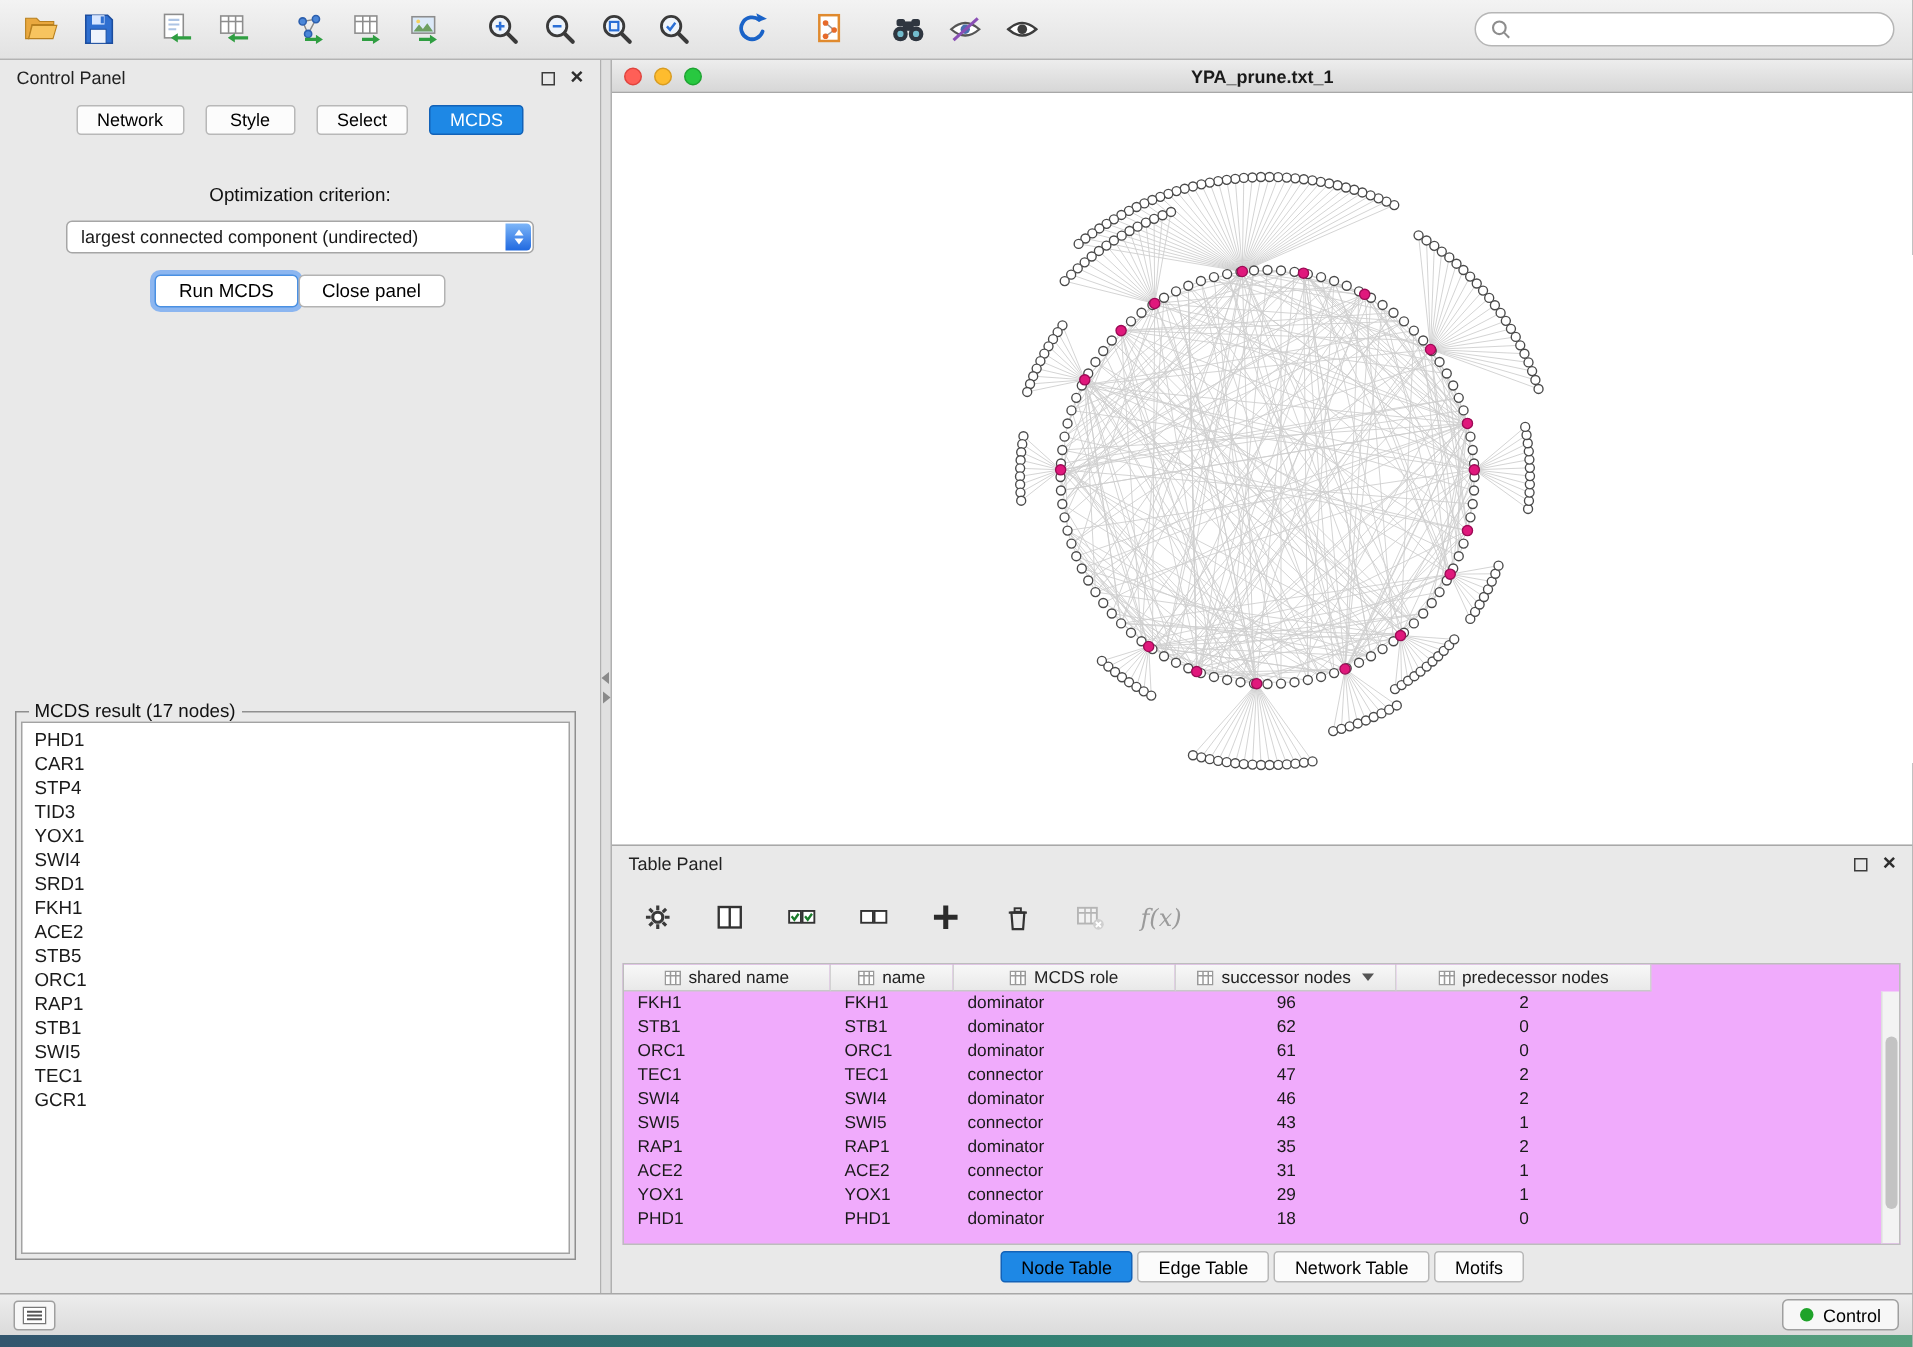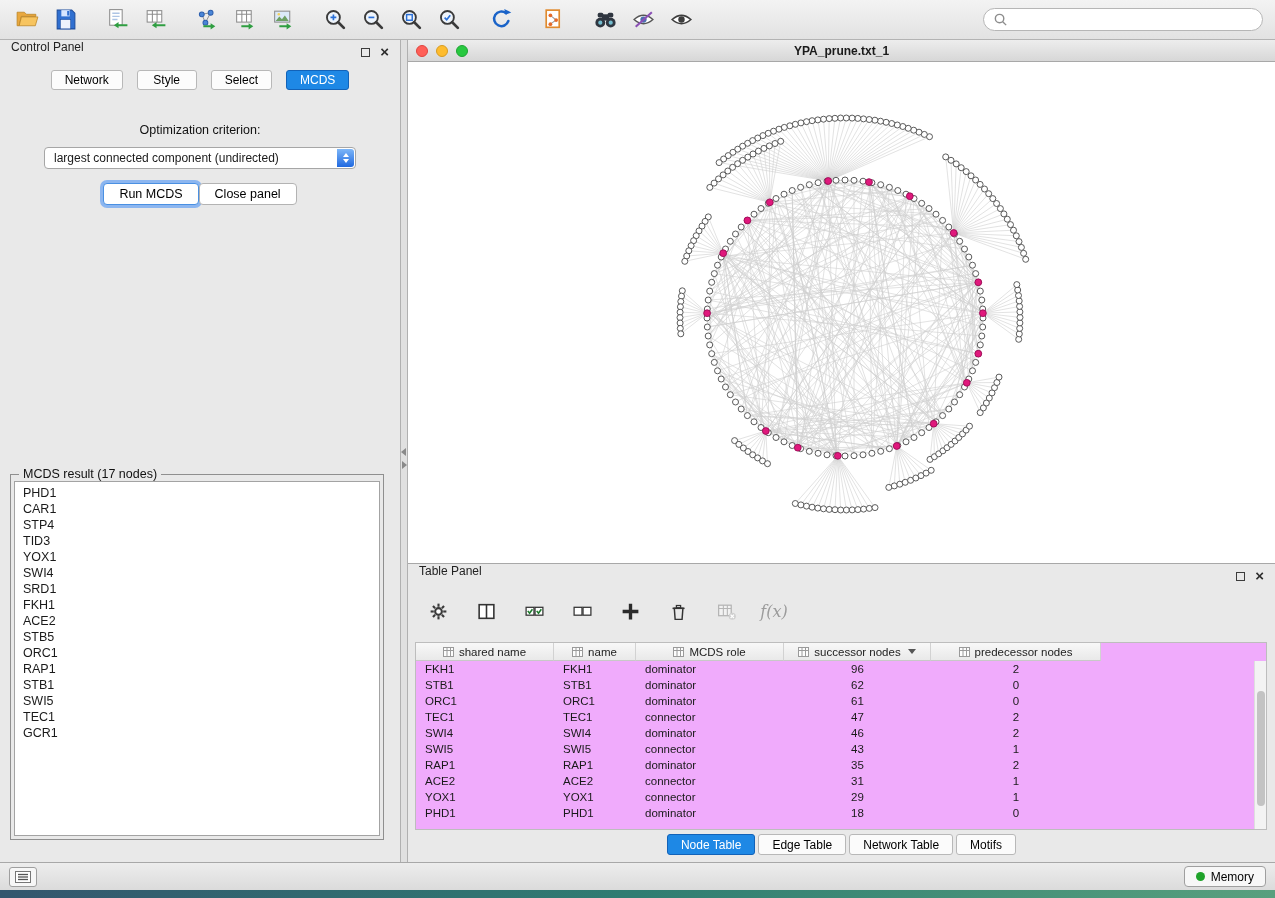--- a/index.html
+++ b/index.html
@@ -10,21 +10,21 @@
 
 #toolbar{position:absolute;top:0;left:0;right:0;height:40px;background:linear-gradient(#f3f3f3,#e2e2e2);border-bottom:1px solid #b3b3b3;display:flex;align-items:center;padding:0 12px}
 .tb-group{display:flex;align-items:center;gap:8px;margin-right:22px}
 .tb-btn{width:30px;height:30px;border:none;background:transparent;display:flex;align-items:center;justify-content:center;cursor:pointer;padding:0}
 .tb-btn svg{width:25px;height:25px}
 .tb-spacer{flex:1}
 .search-wrap{display:flex;align-items:center;background:#fff;border:1px solid #b6b6b6;border-radius:12px;height:23px;width:280px;padding:0 9px;gap:6px}
 .search-wrap input{border:none;outline:none;flex:1;font-size:12px;background:transparent;font-family:inherit}
 
 
-.panel-header{height:24px;display:flex;padding:0 11px;font-size:12px;color:#222}
+.panel-header{height:24px;display:flex;align-items:center;padding:0 11px;font-size:12px;color:#222}
 .win-btns{margin-left:auto;display:flex;align-items:center;gap:10px}
 .float-btn{width:9px;height:9px;border:1.5px solid #3c3c3c;display:inline-block;cursor:pointer}
 .close-btn{font-size:15px;font-weight:bold;color:#2e2e2e;line-height:10px;cursor:pointer}
 
 
 #control-panel{position:absolute;left:0;top:40px;bottom:36px;width:401px;background:#e9e9e9;border-right:1px solid #b0b0b0}
 #cp-tabs{display:flex;justify-content:center;gap:14px;padding:6px 16px 9px}
 .cp-tab{min-width:60px;padding:2px 13px;height:20px;text-align:center;background:#fcfcfc;border:1px solid #b8b8b8;border-radius:3px;font-size:12px;cursor:pointer;font-family:inherit}
 .cp-tab.active{background:#1e88e5;border-color:#1262b8;color:#fff}
 .opt-label{text-align:center;margin-top:24px;font-size:12.5px;color:#111}
@@ -69,21 +69,21 @@
 .th{height:18px;background:linear-gradient(#f8f8f8,#e9e9e9);border-right:1px solid #d2d2d2;border-bottom:1px solid #c8c8c8;display:flex;align-items:center;justify-content:center;gap:5px;font-size:11.5px;color:#222;cursor:pointer;overflow:hidden;flex:none}
 .colico{flex:none}
 .hdr-caret{width:0;height:0;border-left:4px solid transparent;border-right:4px solid transparent;border-top:5px solid #555;display:inline-block;margin-left:2px}
 .tr{display:flex;height:16px;align-items:center}
 .td{font-size:11.5px;padding:0 9px;overflow:hidden;white-space:nowrap;flex:none}
 .td.num{text-align:center}
 .tp-scrollbar{position:absolute;right:0;top:18px;bottom:0;width:12px;background:#f3f3f3;border-left:1px solid #dedede}
 .tp-scrollbar .thumb{position:absolute;left:2px;width:8px;top:30px;height:115px;background:#c3c3c3;border-radius:4px;cursor:pointer}
 #tp-tabs{position:absolute;left:0;right:0;bottom:6px;height:22px;display:flex;justify-content:center;gap:3px}
 .tp-tab{padding:2px 13px;height:21px;background:#fbfbfb;border:1px solid #b8b8b8;border-radius:3px;font-size:12px;cursor:pointer;font-family:inherit}
-.tp-tab.active{background:#1e88e5;border-color:#1262b8;color:#ffffff}
+.tp-tab.active{background:#1e88e5;border-color:#1262b8;color:#000000}
 
 
 #status-bar{position:absolute;left:0;right:0;top:862px;height:28px;background:linear-gradient(#ededed,#dbdbdb);border-top:1px solid #a8a8a8;display:flex;align-items:center;padding:0 9px}
 .status-left-btn{width:28px;height:20px;background:#f7f7f7;border:1px solid #9f9f9f;border-radius:3px;display:flex;align-items:center;justify-content:center;cursor:pointer;padding:0}
 .memory-btn{margin-left:auto;height:21px;padding:0 11px;background:#f7f7f7;border:1px solid #9f9f9f;border-radius:4px;display:flex;align-items:center;gap:6px;font-size:12px;cursor:pointer;font-family:inherit}
 .mem-dot{width:9px;height:9px;border-radius:50%;background:#1fa32a;display:inline-block}
 #desktop-strip{position:absolute;left:0;right:0;bottom:0;height:8px;background:linear-gradient(90deg,#33566e,#2f7d72,#58a07e)}
 </style>
 </head>
 <body>
@@ -1264,18 +1264,18 @@
     <button class="status-left-btn">
       <svg width="16" height="12" viewBox="0 0 16 12">
           <rect x="0.5" y="0.5" width="15" height="11" fill="#fff" stroke="#777"></rect>
           <line x1="3" y1="3.5" x2="13" y2="3.5" stroke="#555" stroke-width="1.3"></line>
           <line x1="3" y1="6" x2="13" y2="6" stroke="#555" stroke-width="1.3"></line>
           <line x1="3" y1="8.5" x2="13" y2="8.5" stroke="#555" stroke-width="1.3"></line>
         </svg>
     </button>
     <button class="memory-btn">
       <i class="mem-dot"></i>
-      <span>Memory</span>
+      <span>Control</span>
     </button>
   </div>
 
   <div id="desktop-strip"></div>
 </div>
 
 </body></html>

